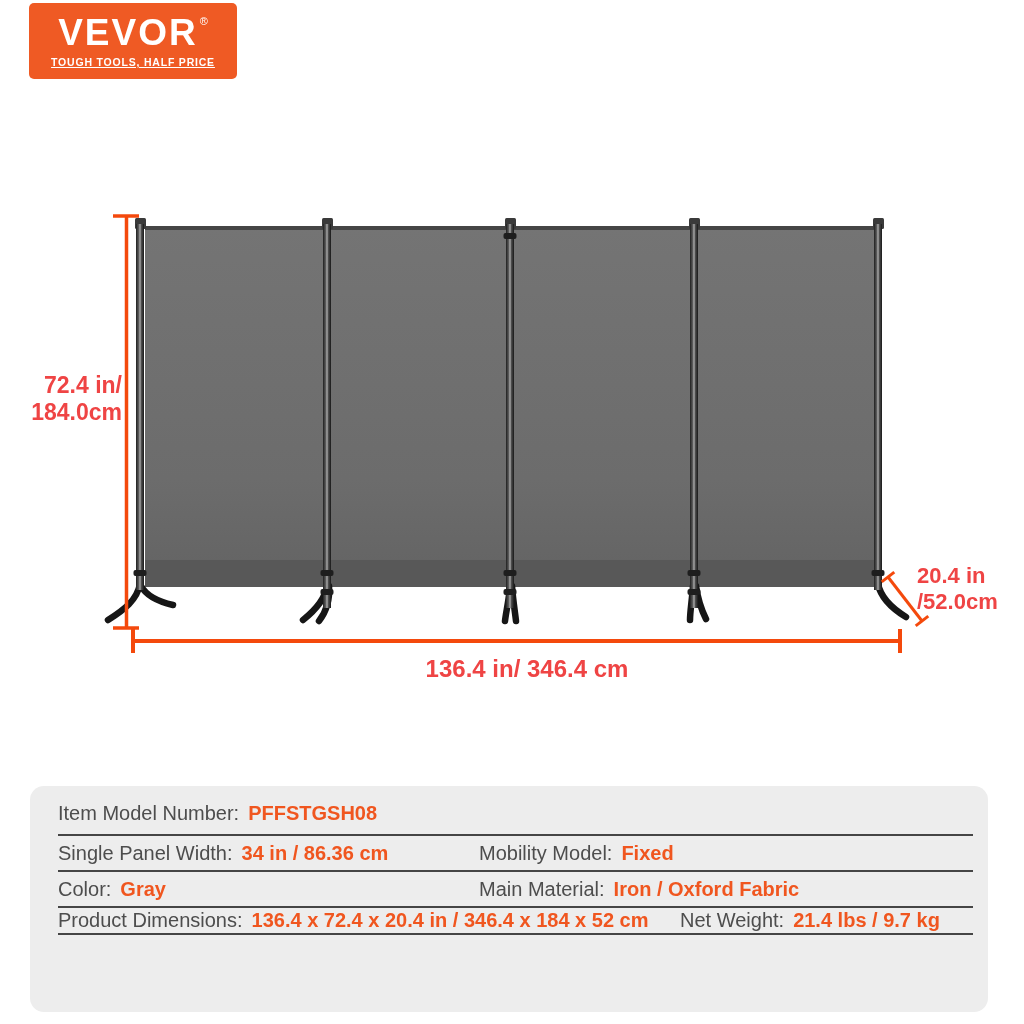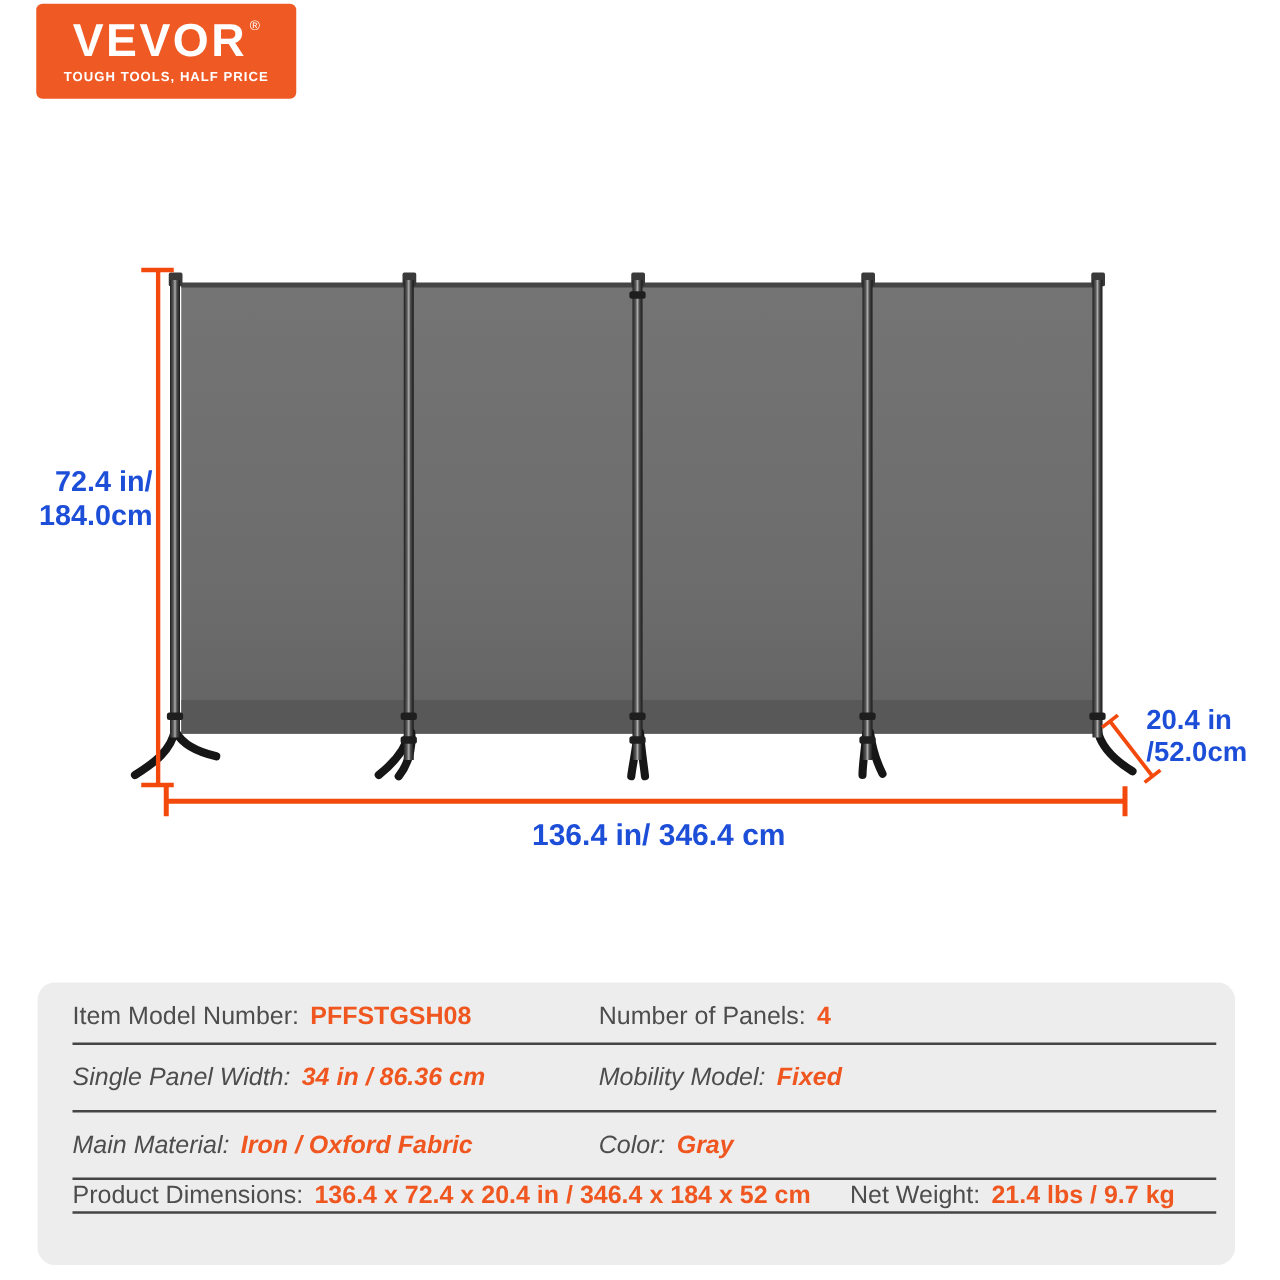--- a/index.html
+++ b/index.html
@@ -7,37 +7,37 @@
               font-family:"Liberation Sans", sans-serif; }
   .abs { position:absolute; }
 
   
   .logo { position:absolute; left:29px; top:3px; width:208px; height:76px;
           background:#ef5a24; border-radius:5px; display:flex; flex-direction:column;
           align-items:center; justify-content:center; color:#fff; }
   .logo-brand-row { display:flex; align-items:flex-start; line-height:1; }
   .logo-brand { font-size:37px; font-weight:bold; letter-spacing:2px; }
   .logo-reg { font-size:11px; margin-top:2px; margin-left:2px; }
-  .logo-tagline { font-size:10.5px; font-weight:bold; letter-spacing:0.8px; margin-top:5px; }
+  .logo-tagline { font-size:10.5px; font-weight:bold; letter-spacing:0.8px; margin-top:5px;text-decoration:underline; }
 
   
-  .dim { position:absolute; color:#1d4ed8; font-weight:bold; }
+  .dim { position:absolute; color:#ef4444; font-weight:bold; }
   .dim-height { left:14px; top:372px; width:108px; text-align:right;
                 font-size:23px; line-height:27px; }
   .dim-width { left:295px; top:655px; width:464px; text-align:center; font-size:24px; }
   .dim-depth { left:917px; top:563px; width:110px; text-align:left;
                font-size:22px; line-height:26px; }
 
   
   .spec-table { position:absolute; left:30px; top:786px; width:958px; height:226px;
                 background:#ededed; border-radius:14px; padding-top:6px; }
   .spec-row { margin:0 15px 0 28px; border-bottom:2px solid #454545;
               display:grid; align-items:center; }
   .spec-row.r1 { height:44px; grid-template-columns:421px 1fr; }
-  .spec-row.r2, .spec-row.r3 { height:54px; grid-template-columns:421px 1fr;font-style:italic; }
+  .spec-row.r2, .spec-row.r3 { height:36px; grid-template-columns:421px 1fr; }
   .spec-row.r4 { height:27px; grid-template-columns:622px 1fr; }
   .spec-row.r5 { height:37px; grid-template-columns:1fr; }
   .cell { white-space:nowrap; overflow:visible; }
   .lbl { color:#4d4d4d; font-size:20px; }
   .val { color:#f0561f; font-size:20px; font-weight:bold; margin-left:9px; }
 </style>
 </head>
 <body>
 
 <div class="logo">
@@ -141,38 +141,35 @@
 <div class="dim dim-depth">
   <div>20.4 in</div>
   <div>/52.0cm</div>
 </div>
 
 <div class="spec-table">
   <div class="spec-row r1">
     <div class="cell">
       <span class="lbl">Item Model Number:</span><span class="val">PFFSTGSH08</span>
     </div>
-    <div class="cell">
-      <span class="lbl">Number of Panels:</span><span class="val">4</span>
-    </div>
   </div>
   <div class="spec-row r2">
     <div class="cell">
       <span class="lbl">Single Panel Width:</span><span class="val">34 in / 86.36 cm</span>
     </div>
     <div class="cell">
       <span class="lbl">Mobility Model:</span><span class="val">Fixed</span>
     </div>
   </div>
   <div class="spec-row r3">
     <div class="cell">
-      <span class="lbl">Main Material:</span><span class="val">Iron / Oxford Fabric</span>
+      <span class="lbl">Color:</span><span class="val">Gray</span>
     </div>
     <div class="cell">
-      <span class="lbl">Color:</span><span class="val">Gray</span>
+      <span class="lbl">Main Material:</span><span class="val">Iron / Oxford Fabric</span>
     </div>
   </div>
   <div class="spec-row r4">
     <div class="cell">
       <span class="lbl">Product Dimensions:</span><span class="val">136.4 x 72.4 x 20.4 in / 346.4 x 184 x 52 cm</span>
     </div>
     <div class="cell">
       <span class="lbl">Net Weight:</span><span class="val">21.4 lbs / 9.7 kg</span>
     </div>
   </div>

